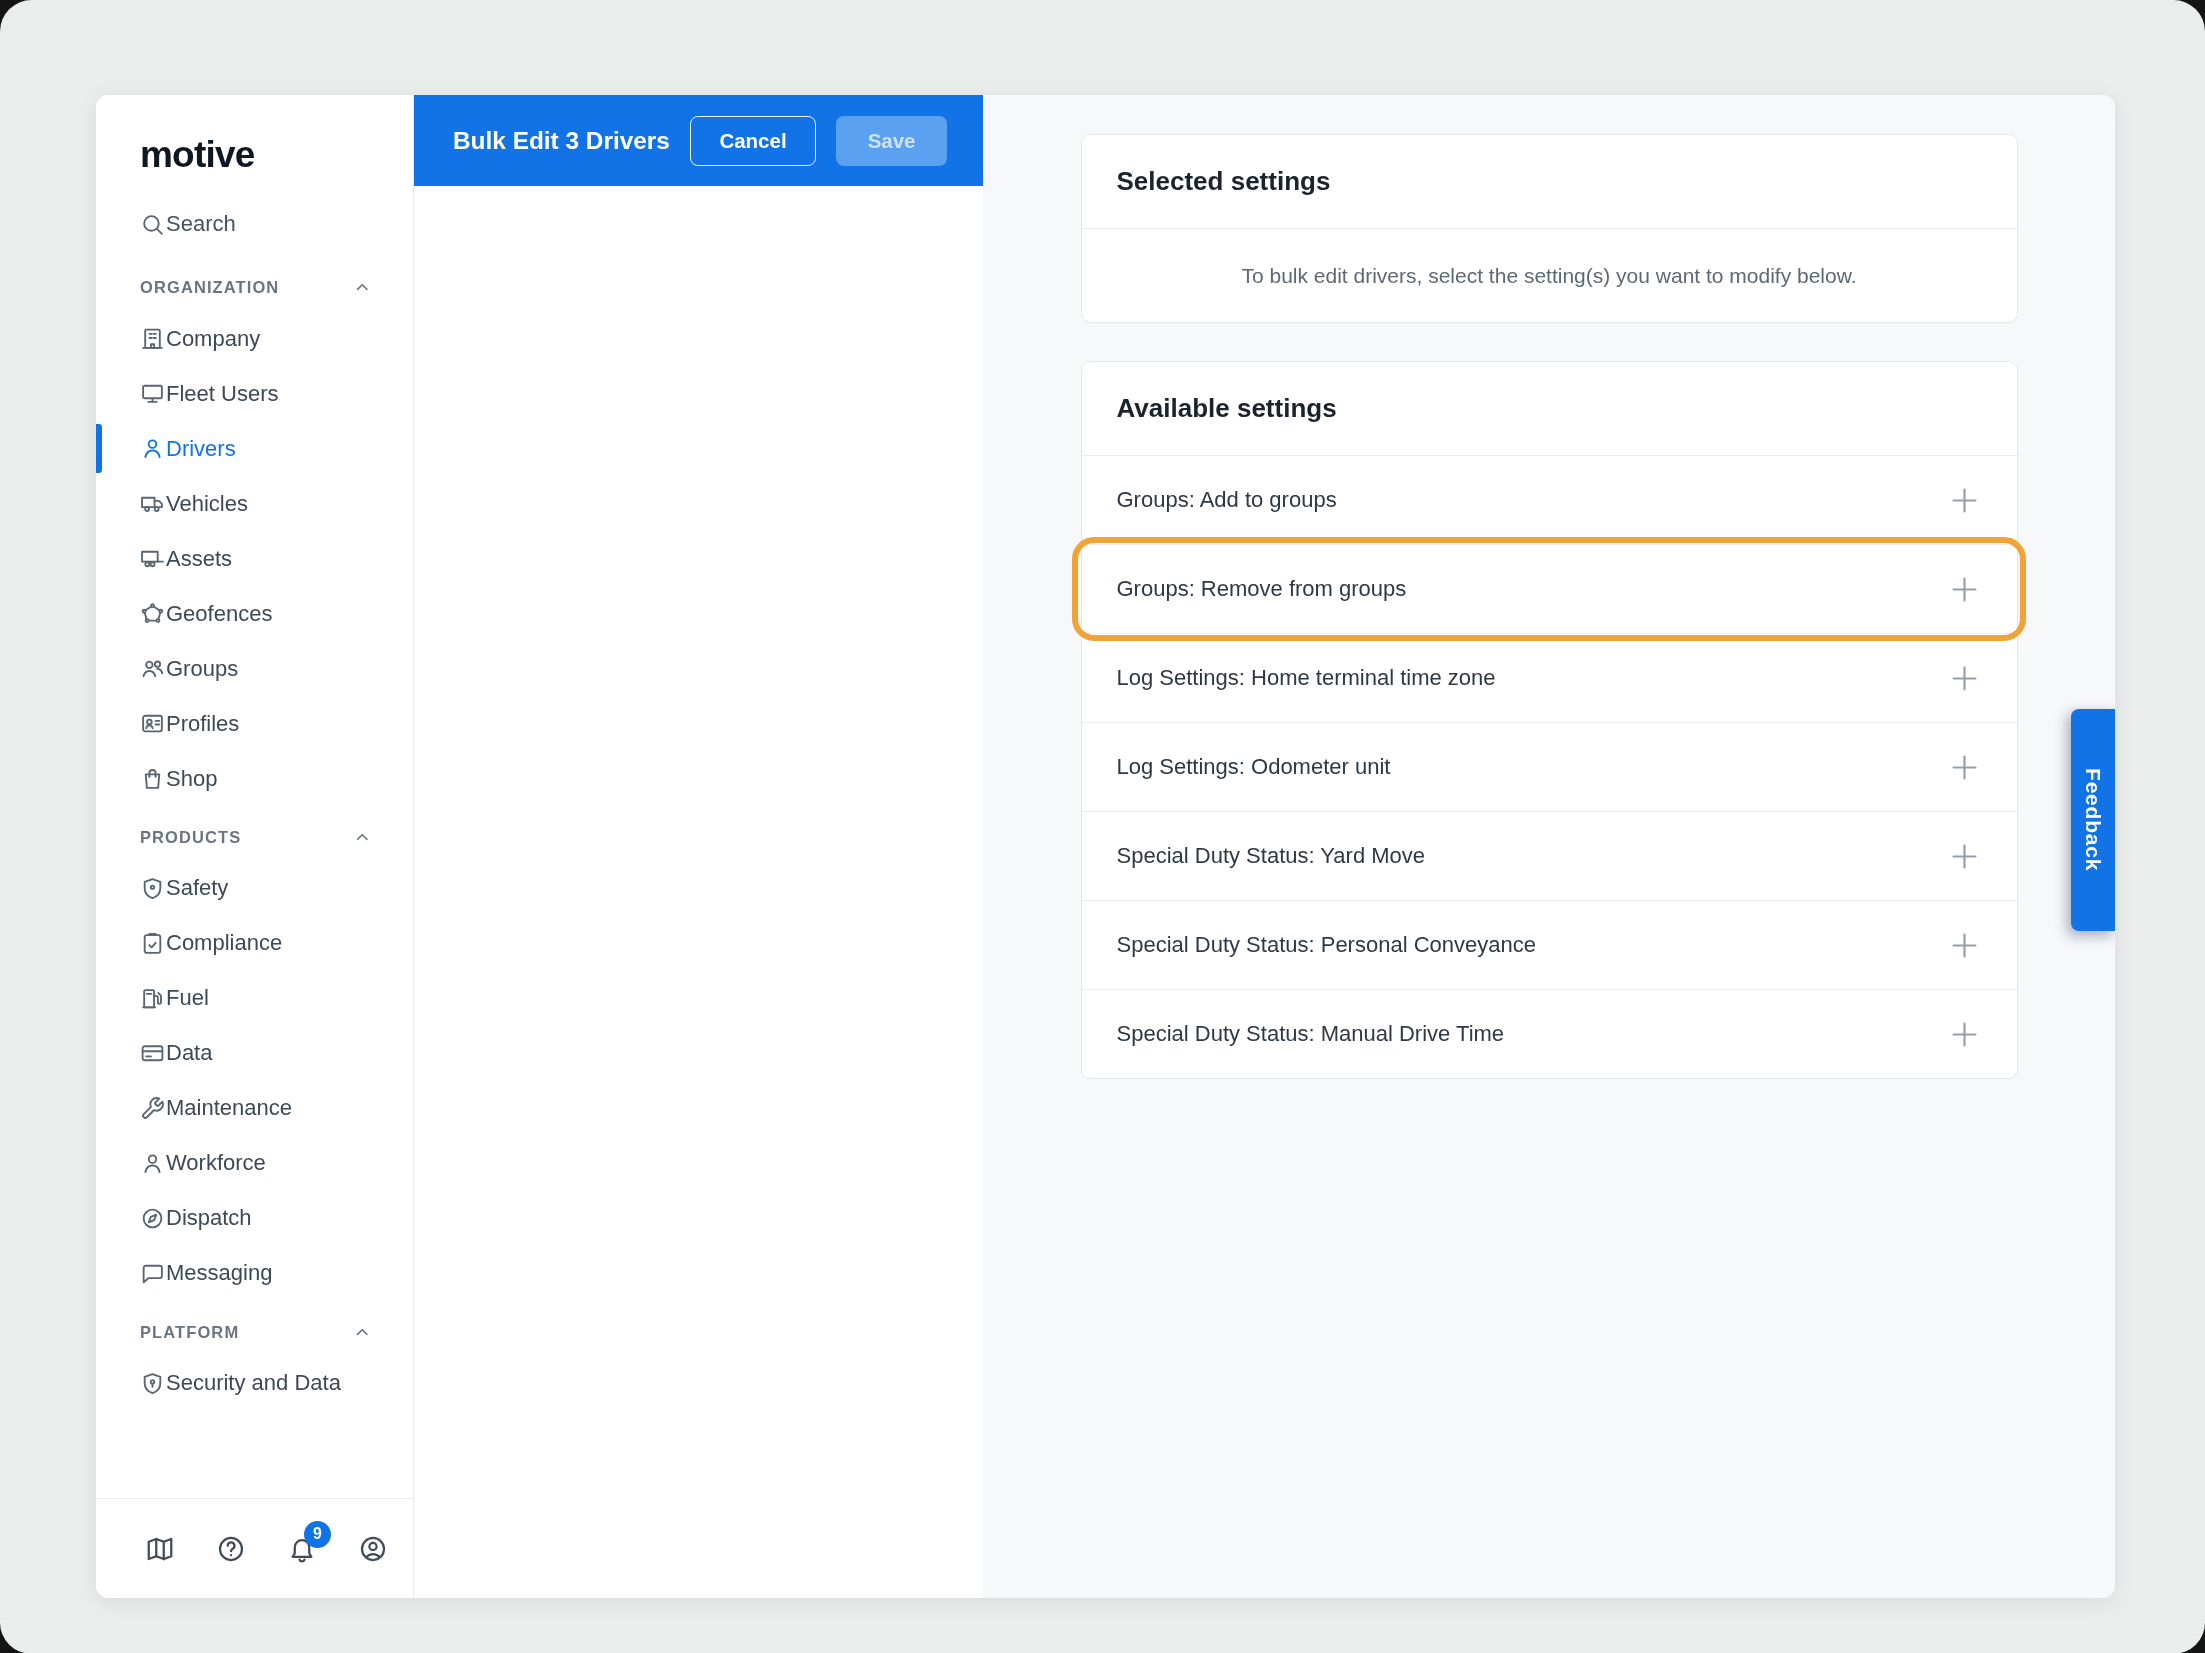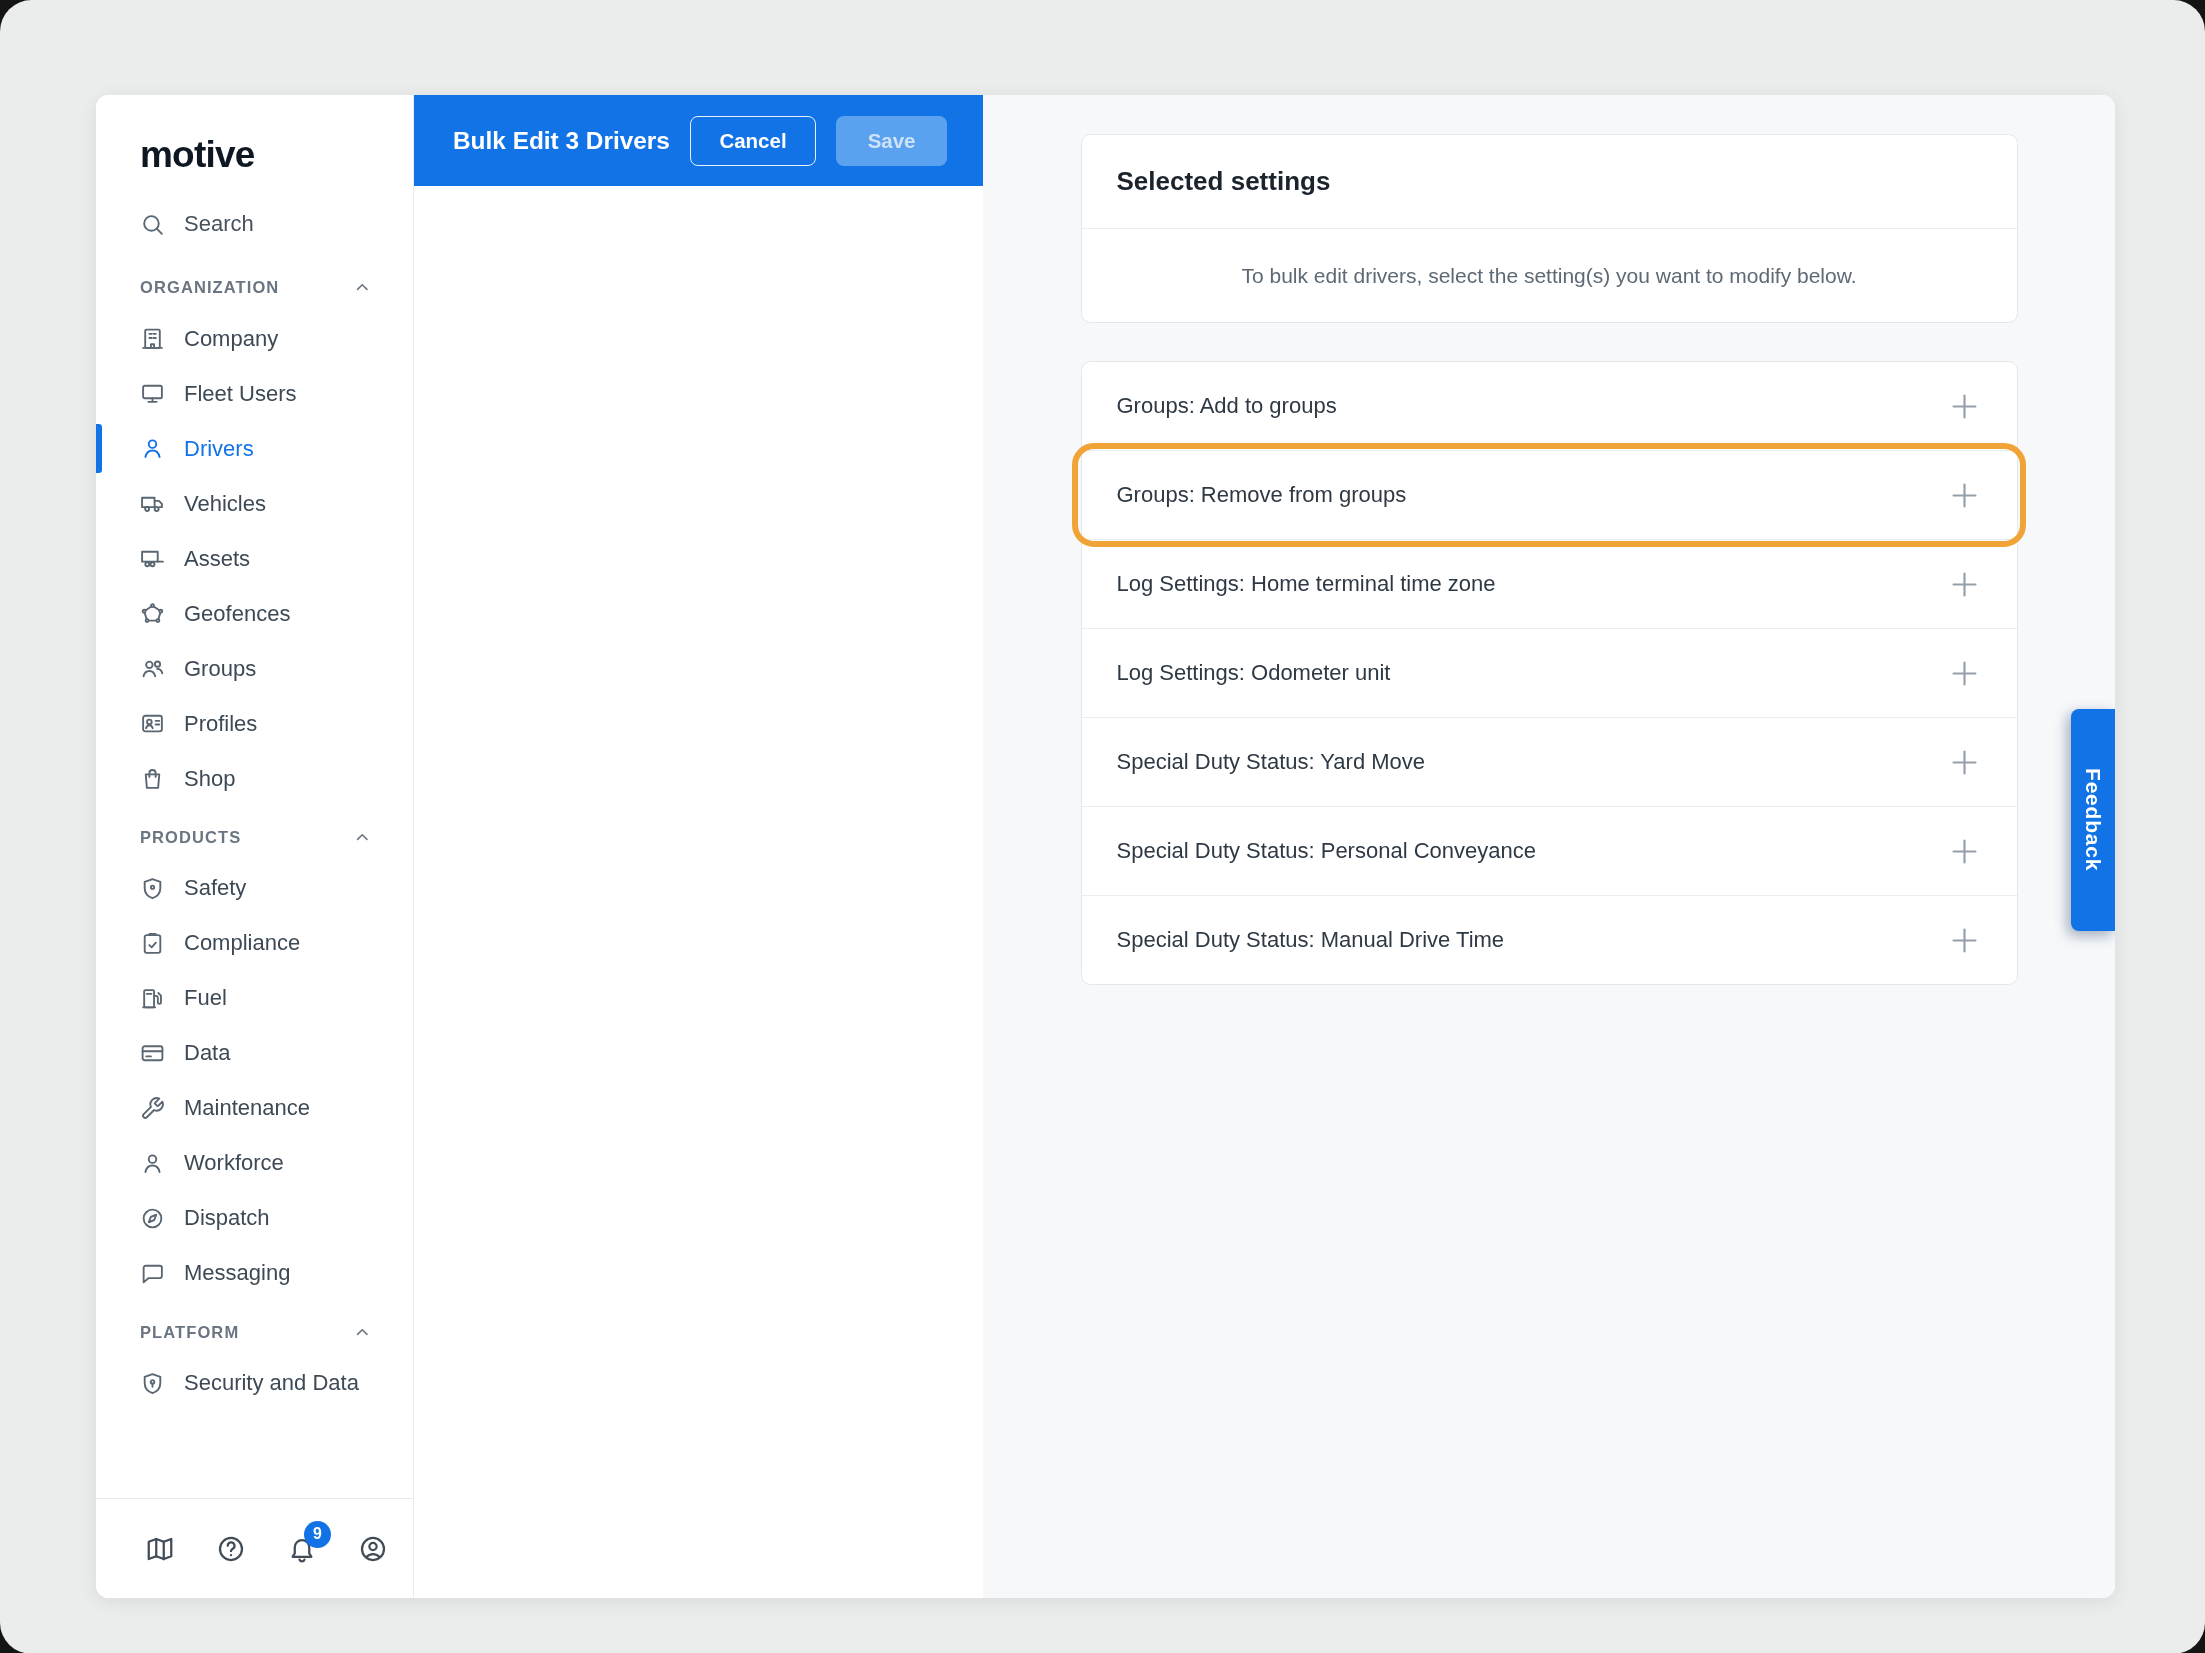--- a/index.html
+++ b/index.html
@@ -21,21 +21,21 @@
   
   .sidebar {
     width:317px; flex:none; background:#fff; border-right:1.6px solid #e7eaee;
     display:flex; flex-direction:column; overflow:hidden;
   }
   .logo {
     margin:39px 0 20.5px 44px; font-size:37px; font-weight:bold;
     color:#0f1722; letter-spacing:-0.8px;
   }
   .side-row {
-    height:55px; display:flex; align-items:center; gap:19px;
+    height:55px; display:flex; align-items:center; gap:1px;
     padding-left:44px; font-size:22px; color:#3d4955; cursor:pointer;
     position:relative; flex:none;
   }
   .side-row.search { color:#46525e; margin-bottom:4.7px; }
   .icon { width:25px; height:25px; color:#5a6671; flex:none; display:inline-flex; }
   .icon svg, .chev svg, .plus-btn svg, .foot-btn svg {
     width:100%; height:100%; fill:none; stroke:currentColor;
     stroke-width:1.8; stroke-linecap:round; stroke-linejoin:round;
   }
   .side-row.active { color:var(--accent); }
@@ -412,20 +412,21 @@
     </header>
 
     <div class="content">
 
       <section class="card">
         <div class="card-header">Selected settings</div>
         <div class="card-empty">To bulk edit drivers, select the setting(s) you want to modify below.</div>
       </section>
 
       <section class="card">
+        <div class="card-header">Available settings</div>
 
         <div class="setting-row">
           <span>Groups: Add to groups</span>
           <button class="plus-btn">
             <svg viewBox="0 0 24 24">
                 <path d="M12 4.5v15M4.5 12h15"></path>
               </svg>
           </button>
         </div>
 

